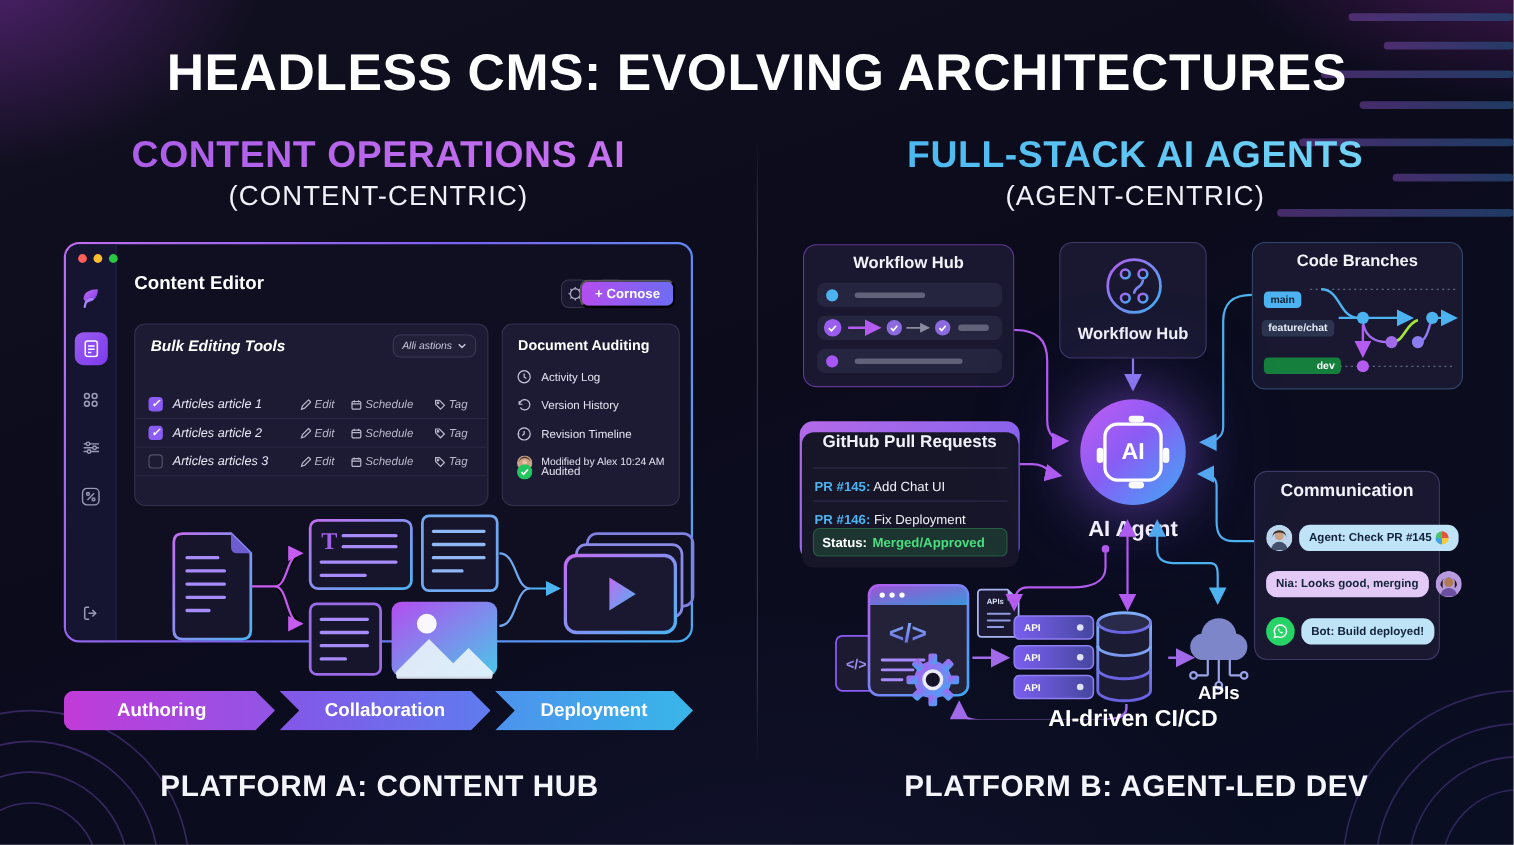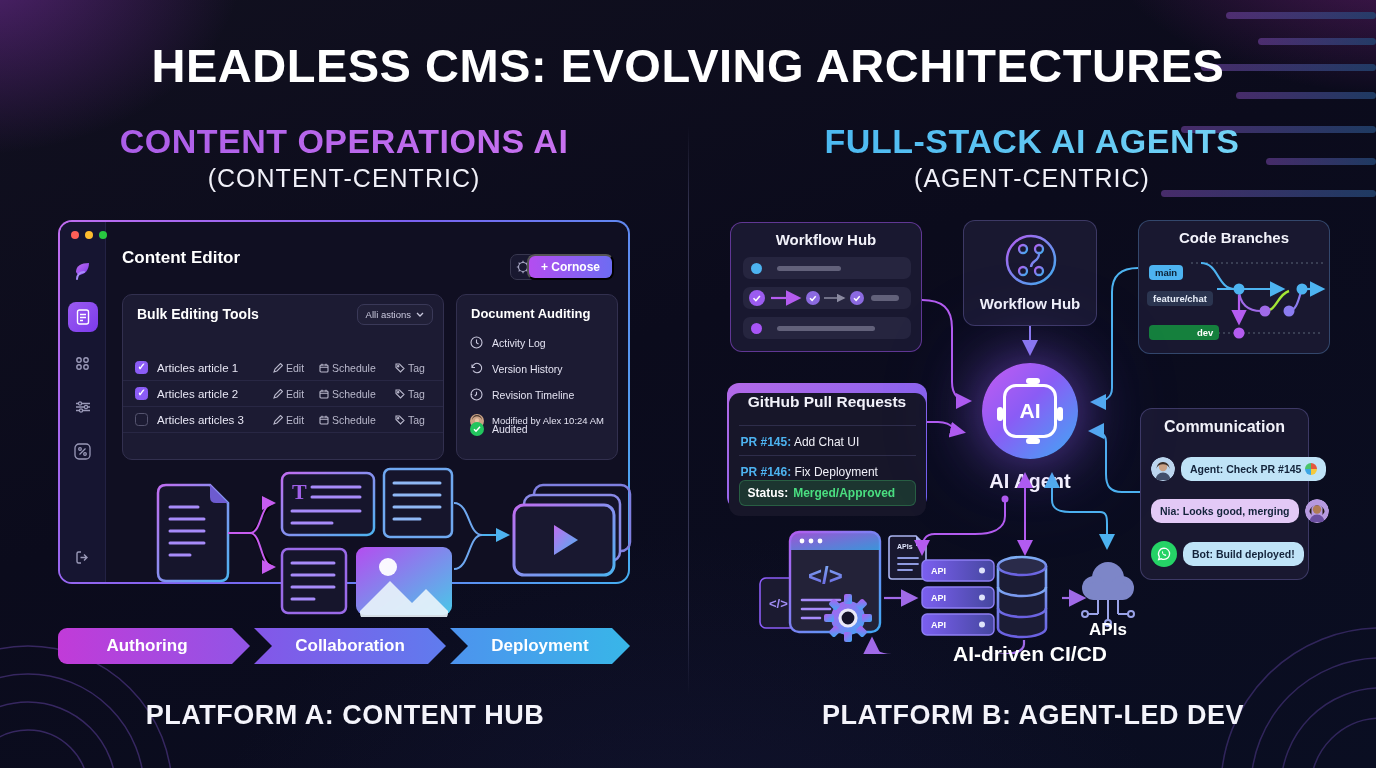--- a/index.html
+++ b/index.html
@@ -49,21 +49,21 @@
   .sb-logout { margin-top:auto; margin-bottom:12px; }
   .win-main { position:relative; flex:1; }
   .editor-title { position:absolute; left:16px; top:26px; font-size:17px; font-weight:700; }
   .ghost-btn { position:absolute; top:32px; width:26px; height:26px; border-radius:7px;
     border:1px solid #38374f; background:#191830; color:#a8a7c4;
     display:flex; align-items:center; justify-content:center; }
   .compose-btn { position:absolute; right:14px; top:32px; height:26px; padding:0 12px; border-radius:8px;
     background:linear-gradient(90deg,#b44df0,#6d6cf2); font-size:12px; font-weight:700; color:#fff;
     display:flex; align-items:center; }
   .panel { position:absolute; top:72px; background:#1c1b33; border:1px solid #32304f; border-radius:10px; }
-  .bulk-panel { left:16px; width:322px; height:166px; }
+  .bulk-panel { left:16px; width:322px; height:166px;font-style:italic; }
   .audit-panel { left:350px; width:162px; height:166px; }
   .panel-title { position:absolute; left:14px; top:11px; font-size:14px; font-weight:700; }
   .dropdown { position:absolute; right:10px; top:9px; height:21px; padding:0 8px; border-radius:7px;
     border:1px solid #3a3958; background:#212038; color:#c9c8dd; font-size:9.5px;
     display:flex; align-items:center; gap:5px; }
   .thead { position:absolute; left:0; right:0; top:36px; height:23px; background:#262541;
     display:flex; align-items:center; font-size:11px; color:#d8d7ee; font-weight:700; }
   .trow { position:absolute; left:0; right:0; height:26px; display:flex; align-items:center;
     font-size:11.5px; color:#e8e7f5; border-bottom:1px solid #282744; }
   .cbx { width:13px; height:13px; border-radius:3.5px; border:1.5px solid #55546f;
@@ -110,21 +110,21 @@
     display:flex; align-items:center; padding-left:8px; font-size:12px; font-weight:700; }
   .status-val { color:#4ade80; margin-left:5px; }
   .agent-circle { left:982px; top:363px; width:96px; height:96px; border-radius:50%;
     background:linear-gradient(135deg,#c45cf2 0%,#8a5cf5 45%,#3fa9f5 100%);
     box-shadow:0 0 55px rgba(150,90,245,.55), 0 0 110px rgba(100,90,245,.3);
     display:flex; align-items:center; justify-content:center; z-index:3; }
   .ai-chip { position:relative; width:54px; height:54px; border:3px solid #fff; border-radius:13px;
     display:flex; align-items:center; justify-content:center; font-size:21px; font-weight:800; color:#fff; }
   .knob { position:absolute; background:#fff; border-radius:3px; }
   .agent-label { left:960px; top:470px; width:140px; text-align:center; font-size:20px; font-weight:700; }
-  .comm-card { left:1140px; top:408px; width:169px; height:172px; }
+  .comm-card { left:1140px; top:428px; width:169px; height:172px; }
   .msg { position:absolute; display:flex; align-items:center; gap:6px; }
   .bubble { border-radius:10px; padding:6px 9px; font-size:10.5px; font-weight:700; color:#13233a;
     display:flex; align-items:center; gap:4px; white-space:nowrap; }
   .bub-blue { background:#bfe3f7; }
   .bub-purple { background:#e3c9f6; }
   .avatar { width:24px; height:24px; border-radius:50%; flex:none; overflow:hidden; }
   .ball { width:12px; height:12px; border-radius:50%; flex:none;
     background:conic-gradient(#e4573d 0 25%, #f5c93d 25% 50%, #3da5e4 50% 75%, #49c46a 75% 100%); }
   .wa { width:26px; height:26px; border-radius:50%; background:#25d366; flex:none;
     display:flex; align-items:center; justify-content:center; }

